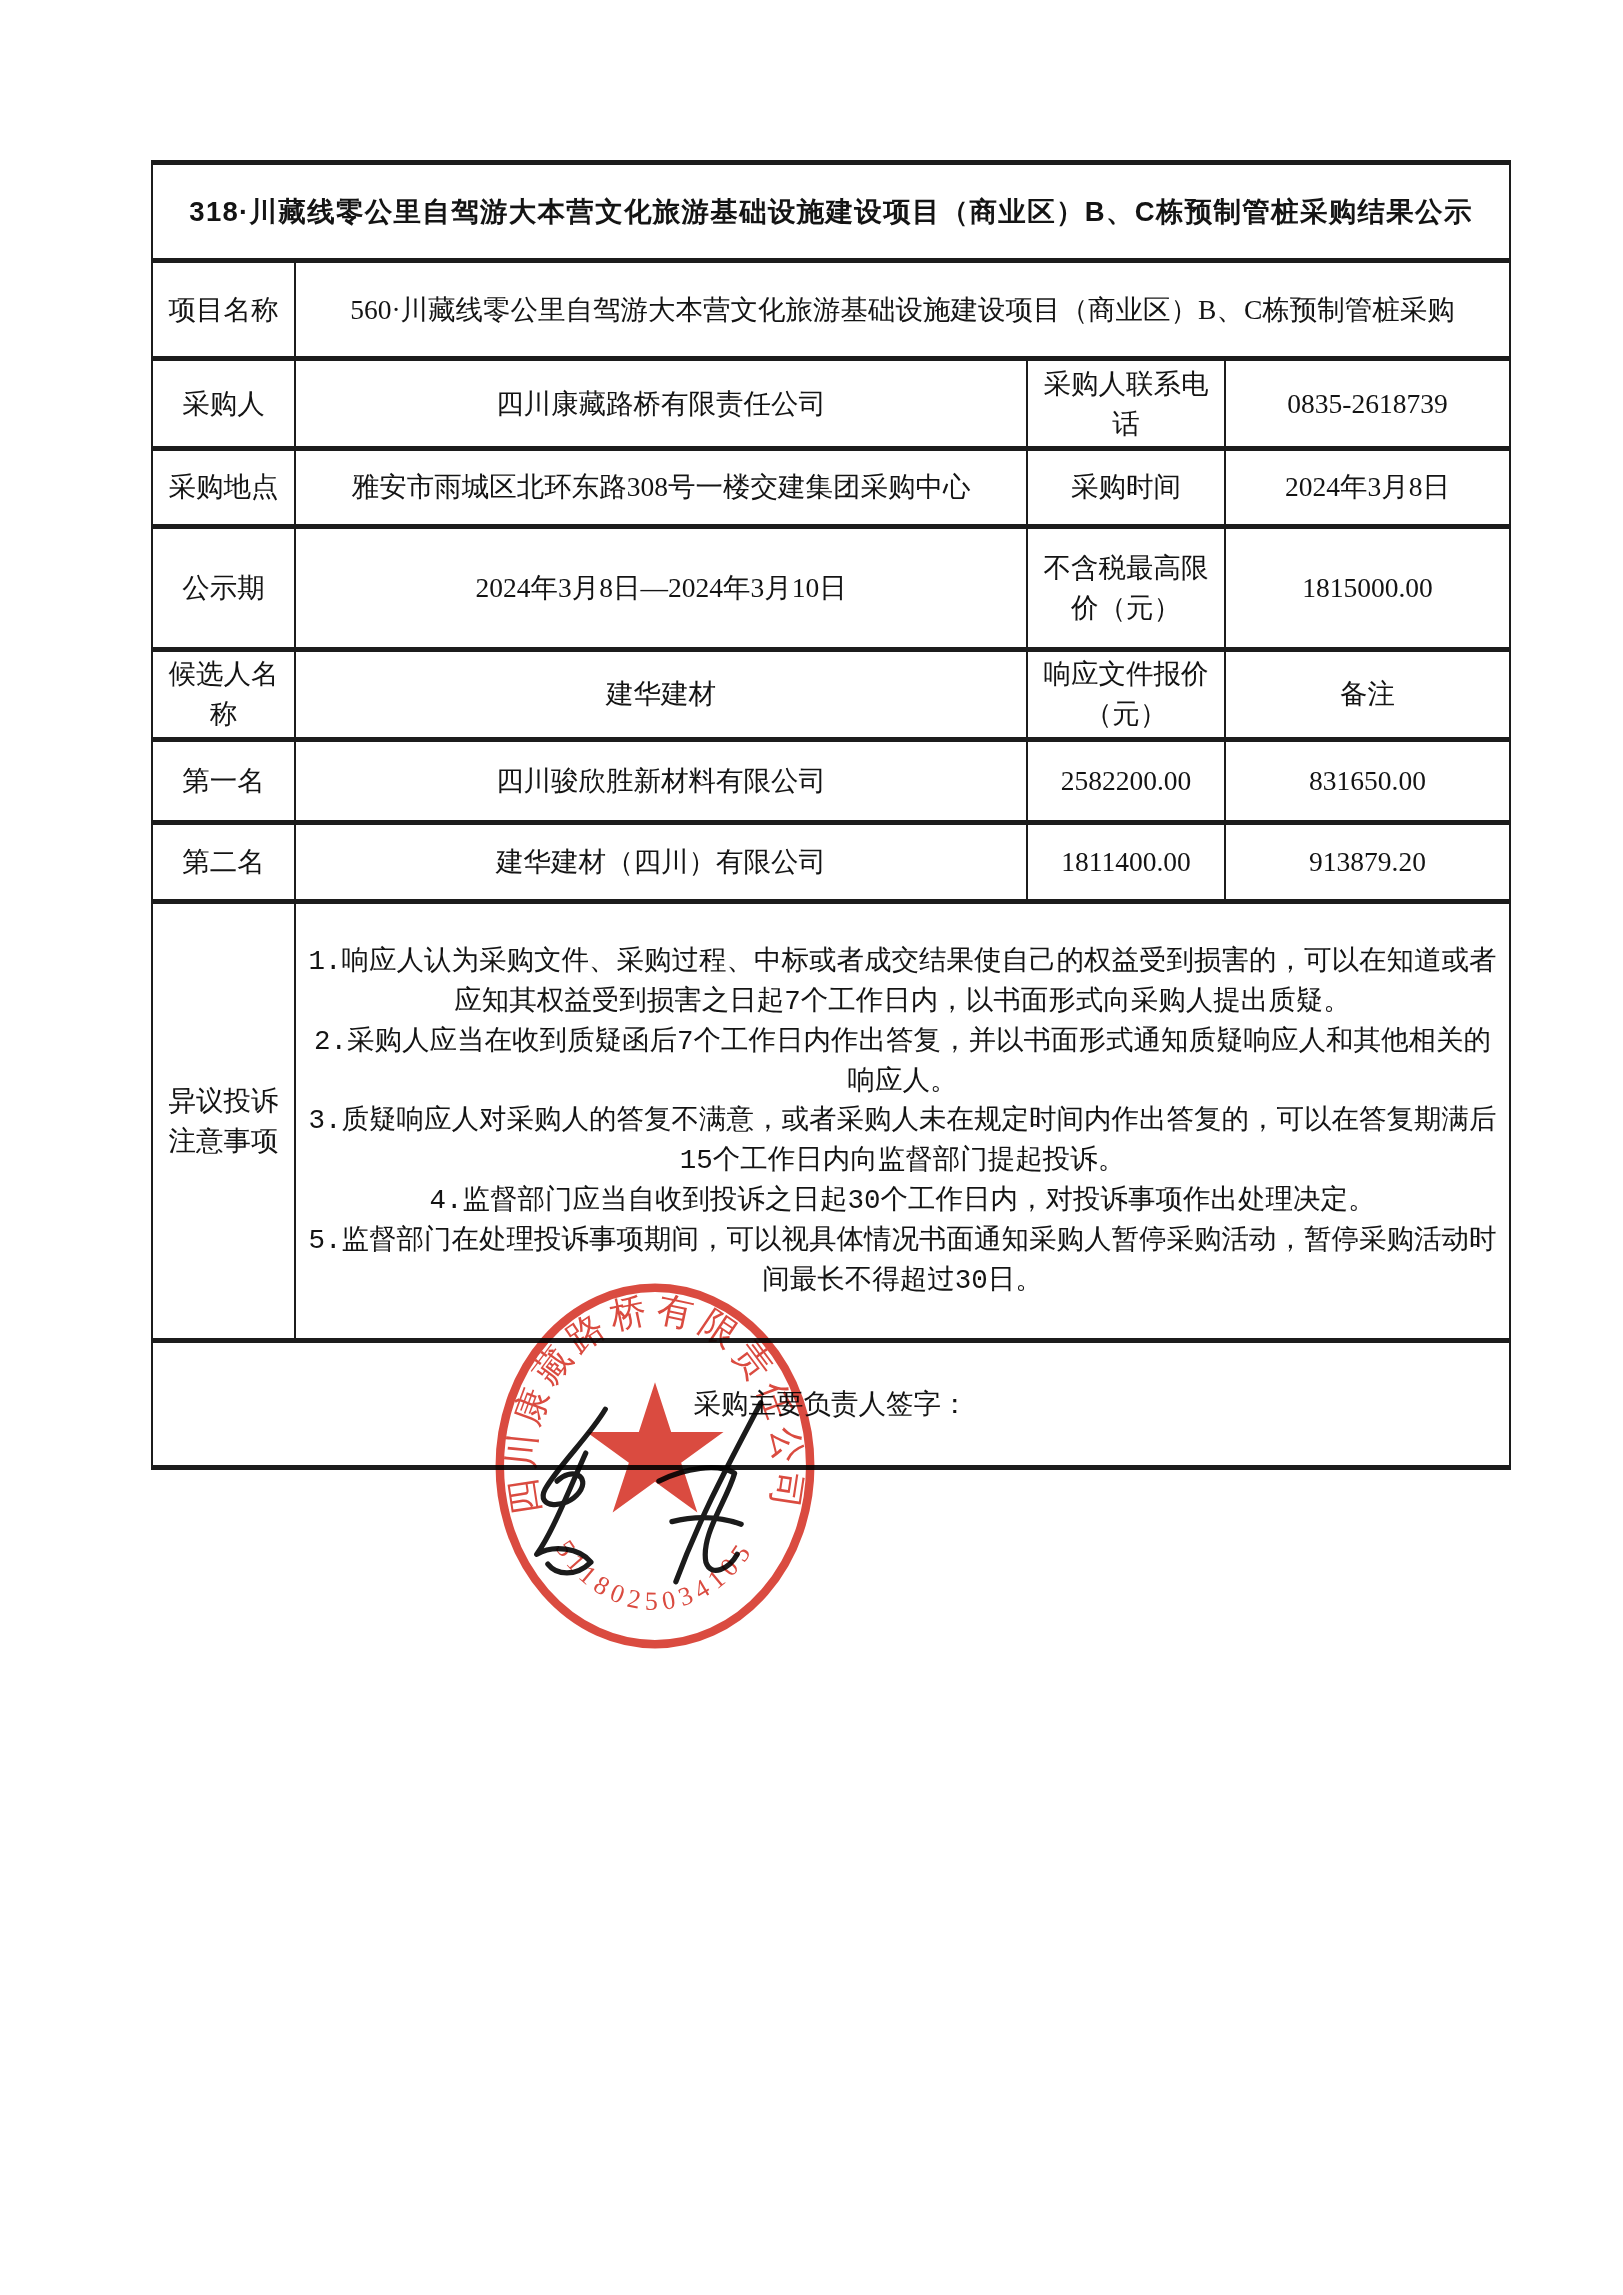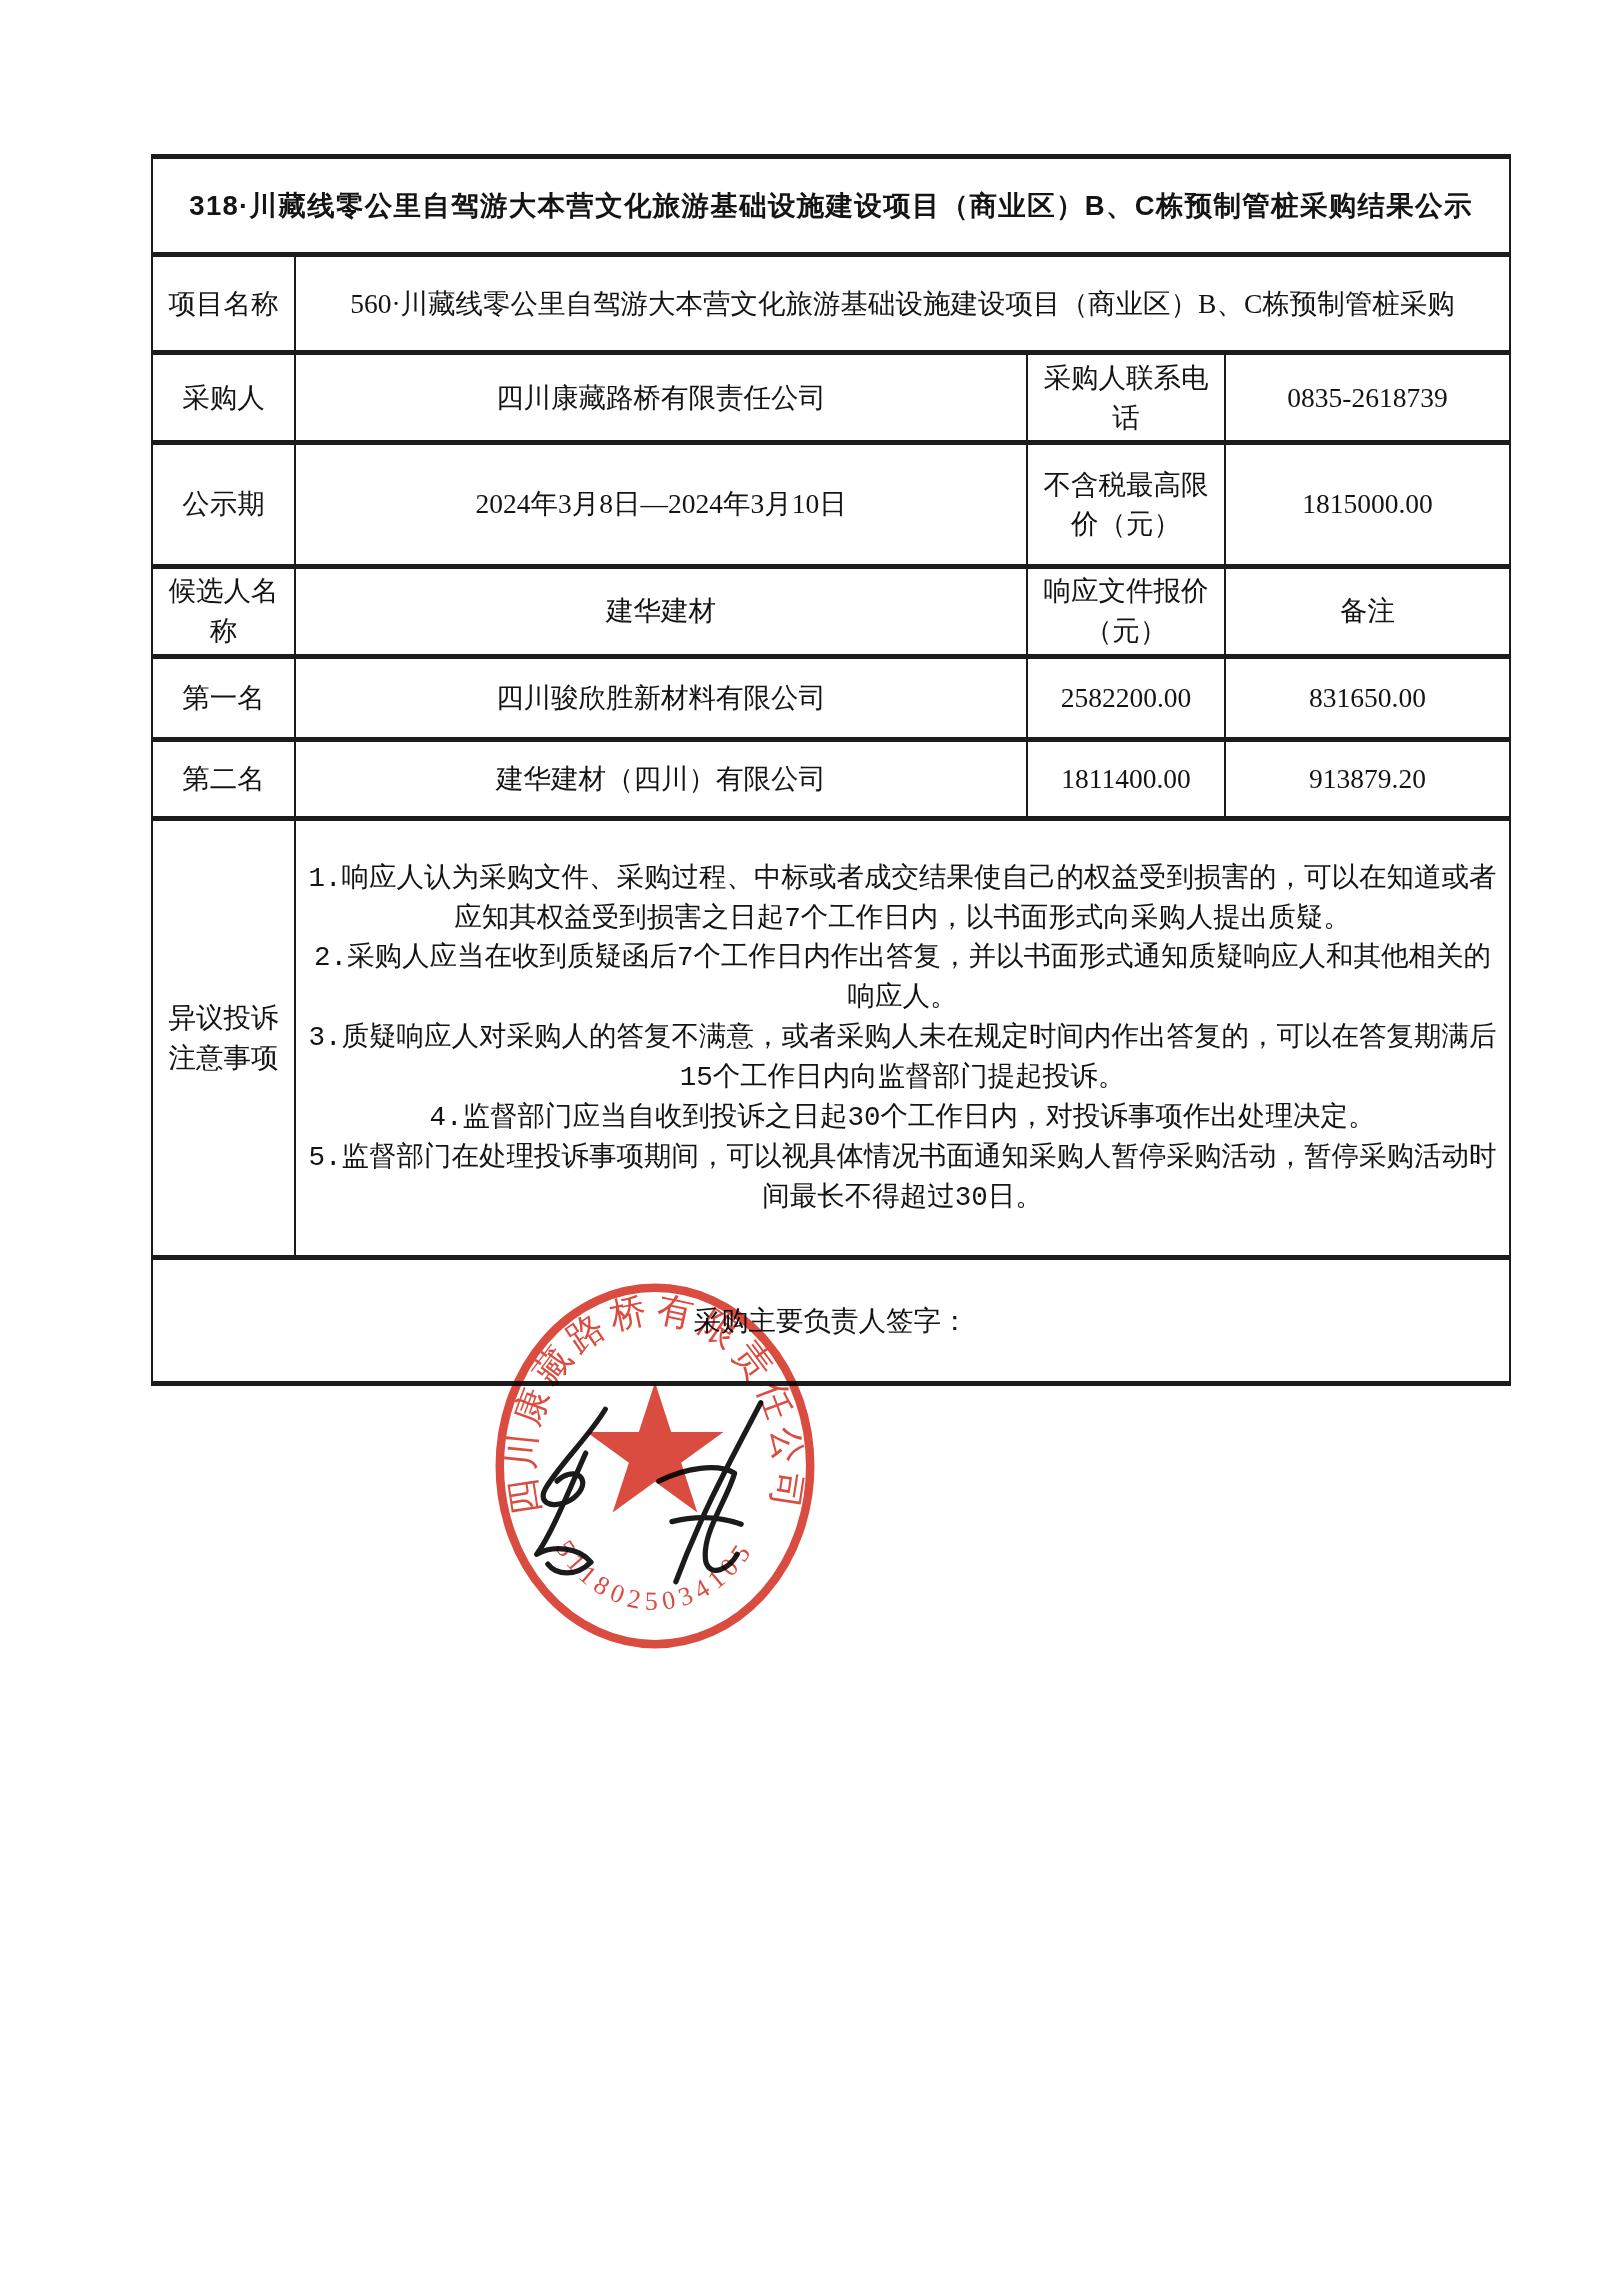--- a/index.html
+++ b/index.html
@@ -5,21 +5,21 @@
   html,body{margin:0;padding:0;background:#ffffff;}
   .page{
     position:relative;
     width:1623px;height:2295px;
     background:#ffffff;
     overflow:hidden;
     font-family:"Liberation Serif","DejaVu Serif",serif;
     color:#141414;
   }
   table.doc{
-    position:absolute;left:151px;top:154px;
+    position:absolute;left:151px;top:160px;
     width:1358px;
     border-collapse:collapse;
     table-layout:fixed;
   }
   table.doc td{
     border:2.6px solid #1c1c1c;
     border-top-width:5.9px;
     border-bottom-width:5.9px;
     text-align:center;
     vertical-align:middle;
@@ -125,20 +125,26 @@
         <td colspan="3">560·川藏线零公里自驾游大本营文化旅游基础设施建设项目（商业区）B、C栋预制管桩采购</td>
       </tr>
 
       <tr class="r-purchaser">
         <td class="label-cell">采购人</td>
         <td>四川康藏路桥有限责任公司</td>
         <td class="label-cell">采购人联系电话</td>
         <td>0835-2618739</td>
       </tr>
 
+      <tr class="r-location">
+        <td class="label-cell">采购地点</td>
+        <td>雅安市雨城区北环东路308号一楼交建集团采购中心</td>
+        <td class="label-cell">采购时间</td>
+        <td>2024年3月8日</td>
+      </tr>
 
       <tr class="r-publicity">
         <td class="label-cell">公示期</td>
         <td>2024年3月8日—2024年3月10日</td>
         <td class="label-cell">不含税最高限价（元）</td>
         <td>1815000.00</td>
       </tr>
 
       <tr class="r-cand-header">
         <td class="label-cell">候选人名称</td>

